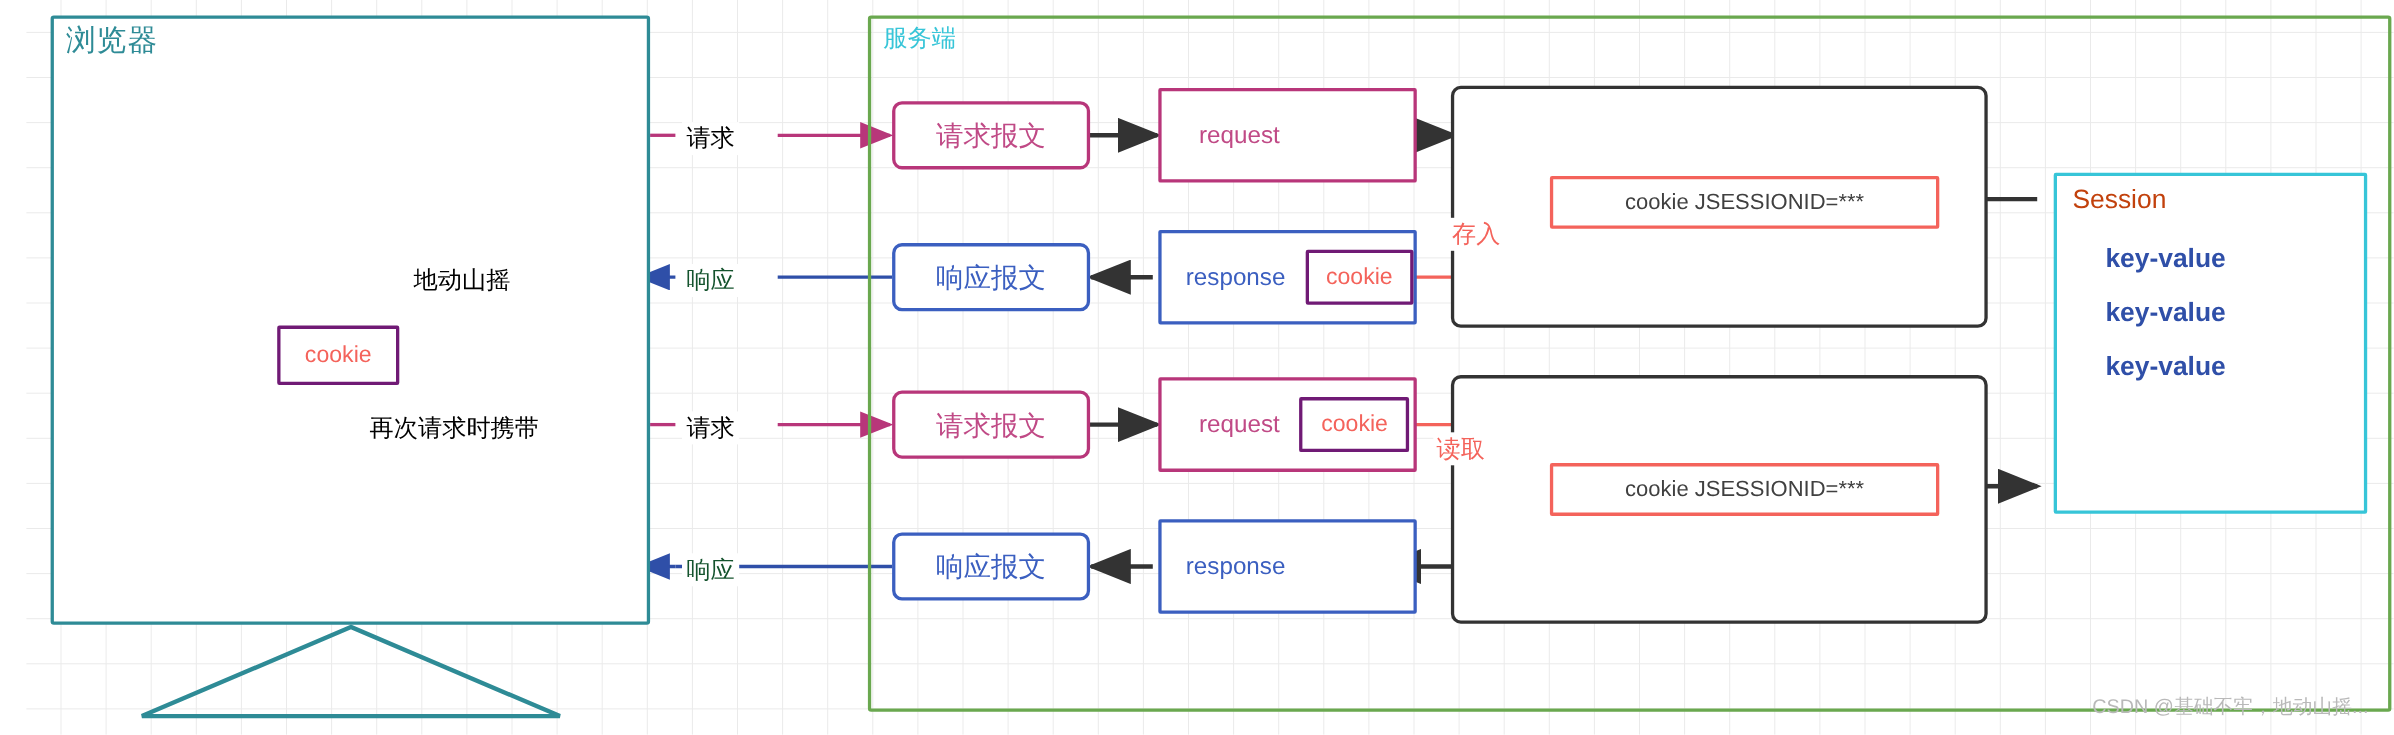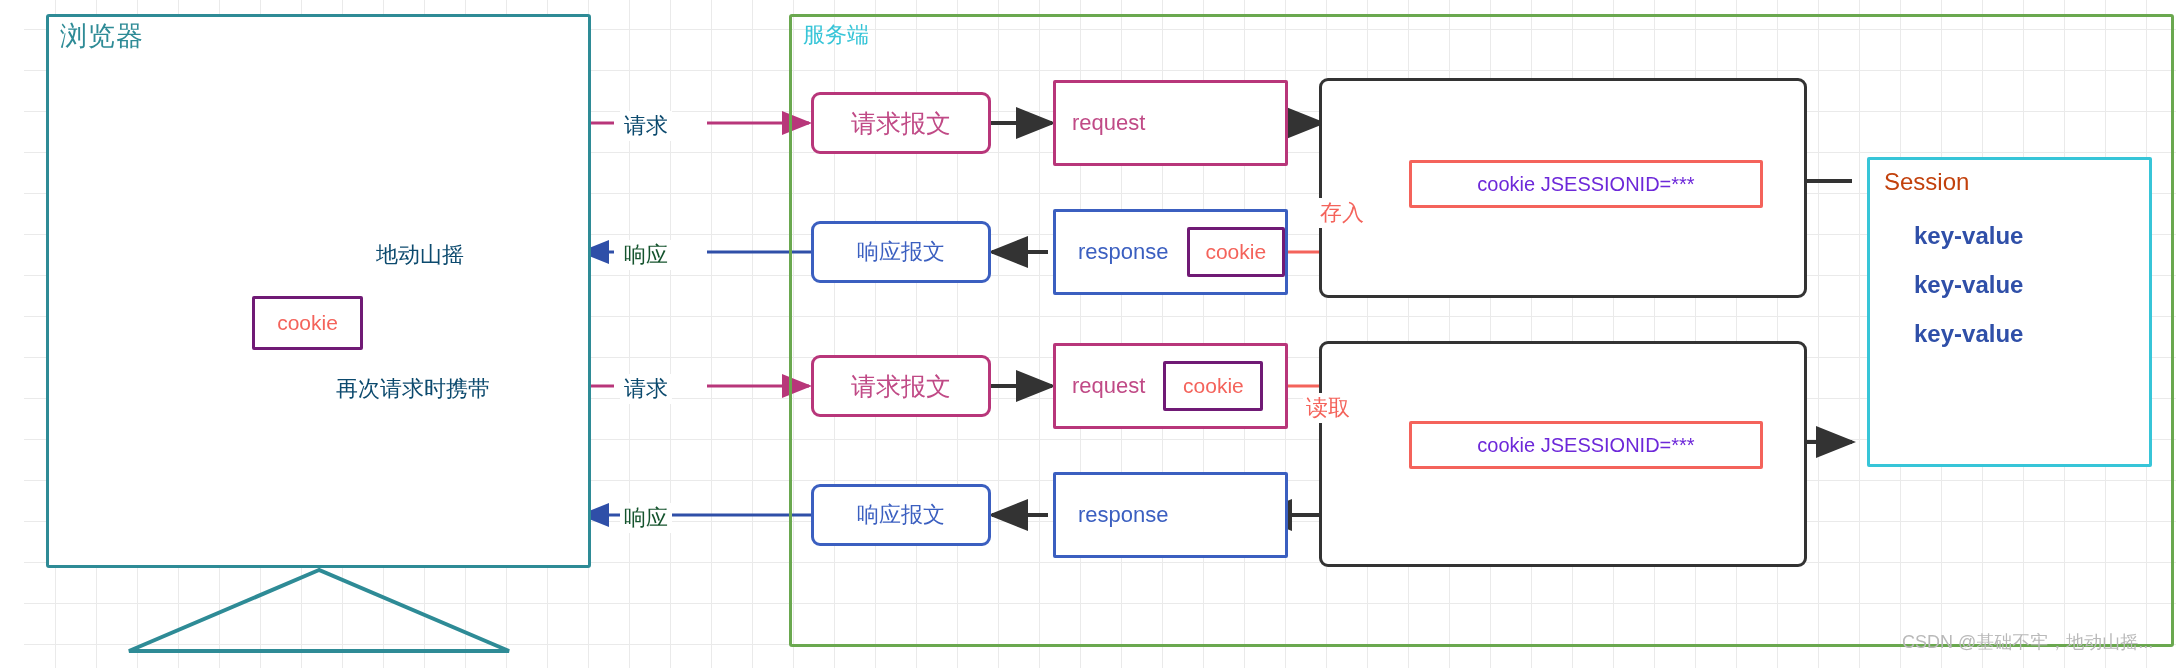--- a/index.html
+++ b/index.html
@@ -46,55 +46,55 @@
     box-sizing:border-box;
     display:flex;align-items:center;justify-content:center;
     background:#fff;white-space:nowrap;
   }
   .pink-node{
     border:3px solid #b8367a;border-radius:9px;
     color:#c04a86;font-size:25px;
   }
   .blue-node{
     border:3px solid #3b5fc0;border-radius:9px;
-    color:#3b5fc0;font-size:22px;
+    color:#3b5fc0;font-size:25px;
   }
   .pink-rect{
     border:3px solid #b8367a;border-radius:2px;
     color:#c04a86;font-size:22px;
-    justify-content:flex-start;padding-left:16px;text-align:right;
+    justify-content:flex-start;padding-left:34px;text-align:right;
   }
   .blue-rect{
     border:3px solid #3b5fc0;border-radius:2px;
     color:#3b5fc0;font-size:22px;
     justify-content:flex-start;padding-left:22px;
   }
   .black-rect{
     border:3px solid #333333;border-radius:9px;background:#fff;
   }
   .red-rect{
     border:3px solid #f4635b;border-radius:2px;background:#fff;
-    color:#6d28d9;font-size:20px;
+    color:#404040;font-size:20px;
     display:flex;align-items:center;justify-content:center;
   }
   .red-cookie-small{
     border:3px solid #701a75;border-radius:2px;background:#fff;
     color:#f4635b;font-size:21px;
     display:flex;align-items:center;justify-content:center;
   }
   .session-box{
     border:3px solid #37c5d8;border-radius:2px;background:#fff;
     box-sizing:border-box;
   }
   .session-title{color:#c2410c;font-size:24px;font-weight:normal;}
   .kv{color:#2f4fa8;font-size:24px;font-weight:bold;}
 
   
   .lbl{white-space:nowrap;}
-  .lbl-pink{color:#0c4a6e;font-size:22px;}
+  .lbl-pink{color:#000000;font-size:22px;}
   .lbl-blue{color:#14532d;font-size:22px;}
   .lbl-red{color:#f4635b;font-size:22px;}
 
   .watermark{
     left:1878px;top:630px;
     color:#b9b9b9;font-size:18px;white-space:nowrap;
   }
 </style>
 </head>
 <body>

